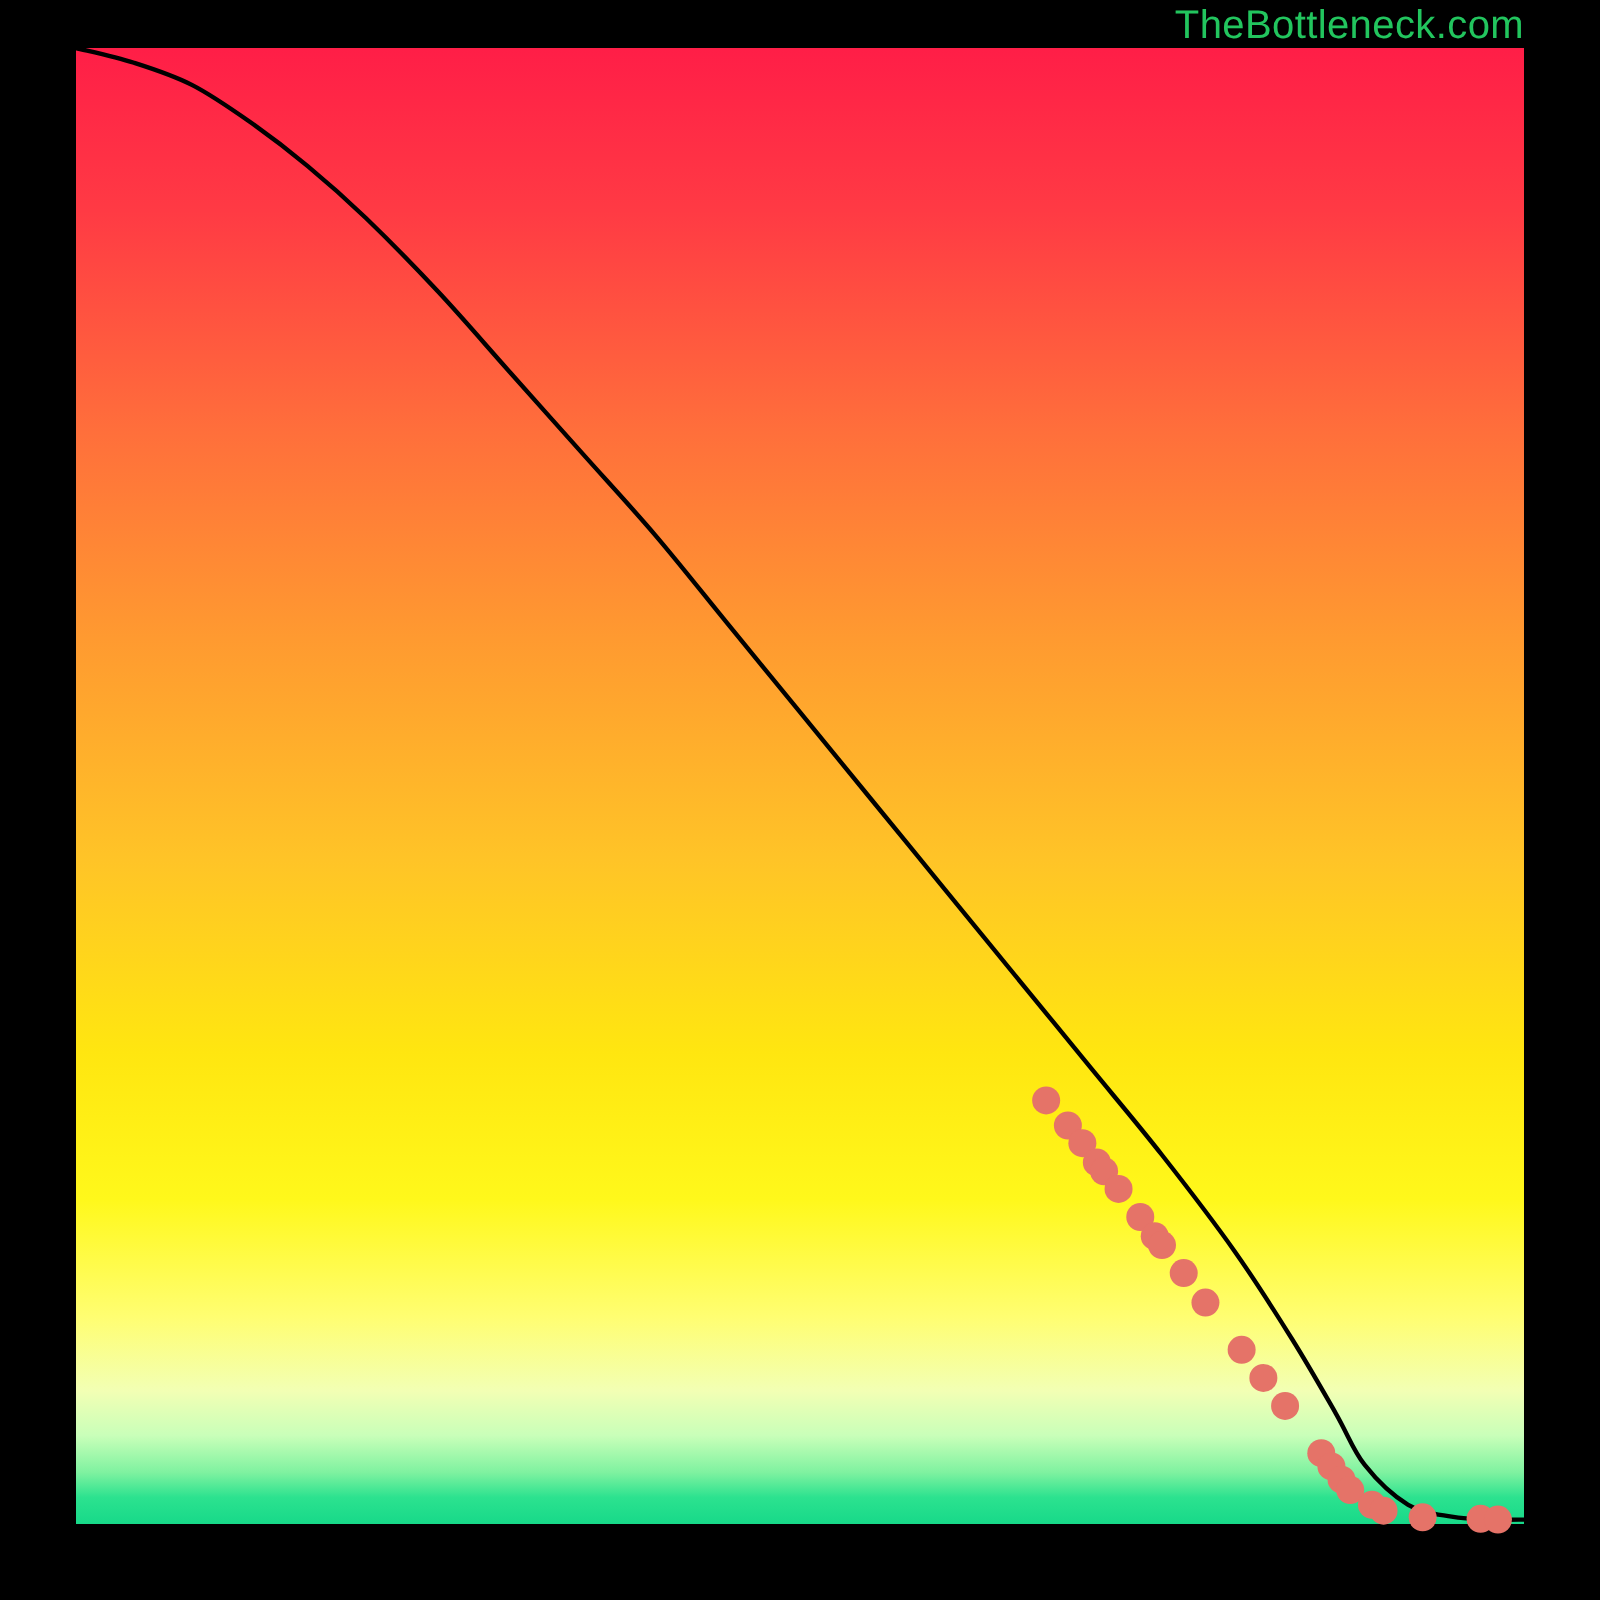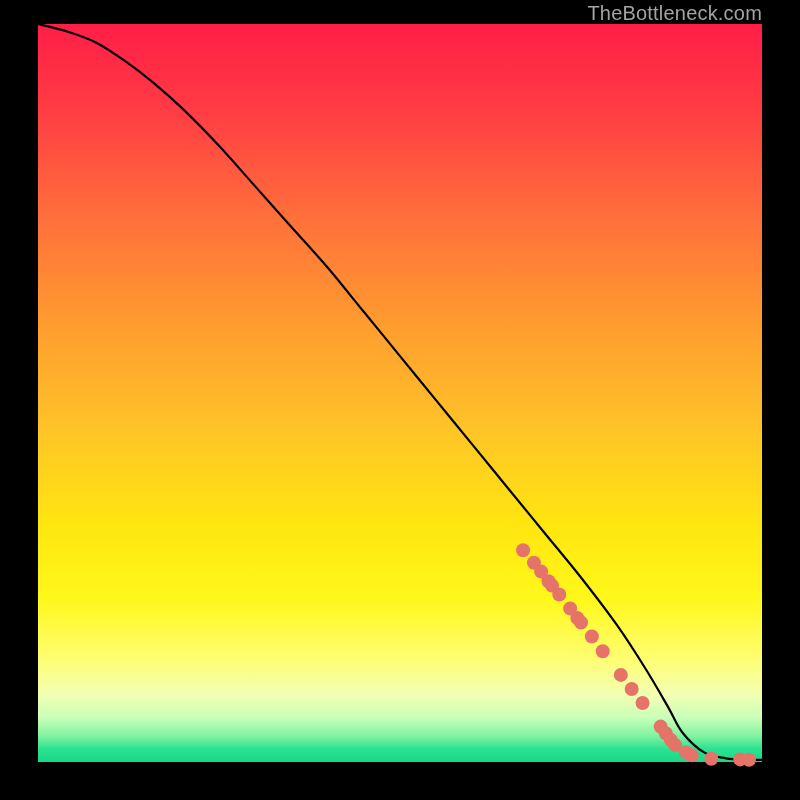--- a/index.html
+++ b/index.html
@@ -37,21 +37,21 @@
       #c9ffb9 94%,
       #7ff2a0 96.5%,
       #2ce28f 98.2%,
       #17d989 100%
     );
   }
   .watermark {
     position: absolute;
     top: 2px;
     right: 38px;
-    color: #a3a3a3;
+    color: #22c55e;
     font-size: 20px;
     letter-spacing: 0.2px;
     font-weight: 400;
   }
   svg.curve {
     position: absolute;
     left: 0;
     top: 0;
     width: 724px;
     height: 738px;

